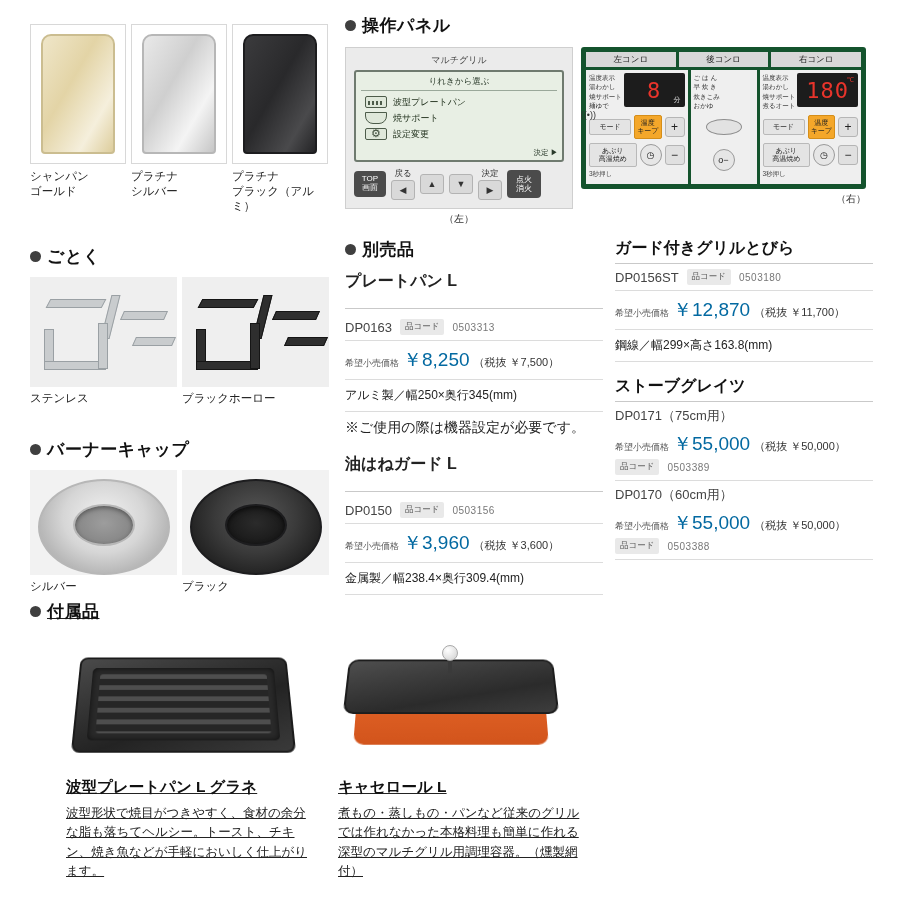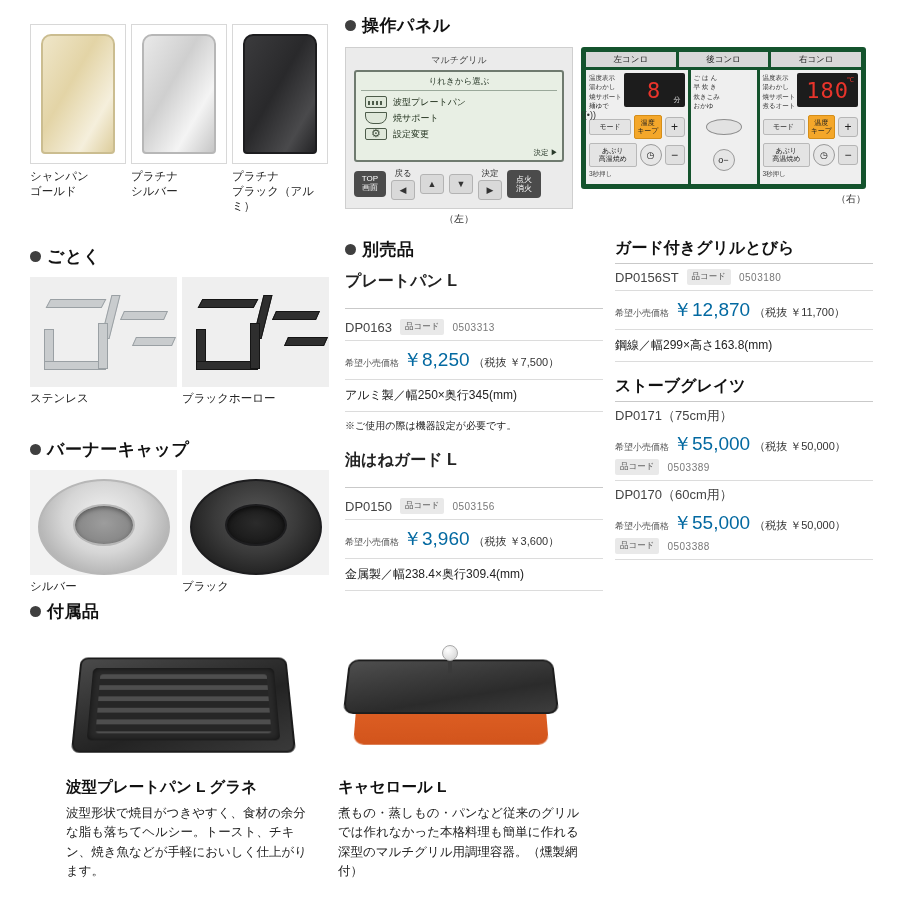--- a/index.html
+++ b/index.html
@@ -147,27 +147,27 @@
   .prod-title { font-size:16px; font-weight:bold; margin:10px 0 5px; border-bottom:1px solid #c9c9c9; padding-bottom:16px;}
   .prod-row { display:flex; align-items:center; gap:8px; padding:5px 0 5px; border-bottom:1px solid #dcdcdc; }
   .code { font-size:13px; color:#444; }
   .chip { background:#e9e9e9; color:#555; font-size:8.5px; padding:2px 5px; border-radius:2px; }
   .codenum { font-size:10px; color:#777; letter-spacing:0.5px; }
   .price-row { padding:6px 0; border-bottom:1px solid #dcdcdc; display:flex; align-items:baseline; gap:4px; flex-wrap:wrap;}
   .price-lbl { font-size:9px; color:#555; }
   .price-main { font-size:19px; font-weight:normal; color:#0369a1; }
   .price-sub { font-size:11px; color:#333; }
   .spec-row { padding:7px 0; border-bottom:1px solid #dcdcdc; font-size:12px; color:#222; }
-  .note-row { padding:7px 0; font-size:10px; color:#222; }
+  .note-row { padding:7px 0; font-size:14px; color:#222; }
 
   
   #rightcol { position:absolute; left:615px; top:238px; width:258px; }
 
   
-  #accessories { position:absolute; left:30px; top:600px; width:845px; }
+  #accessories { position:absolute; left:30px; top:600px; width:845px;text-decoration:underline; }
   .acc-row { display:flex; gap:22px; margin-top:12px;margin-left:36px; }
   .acc-col { width:250px; }
   .acc-img { width:250px; height:130px; position:relative; }
   .acc-name { font-size:15.5px; font-weight:bold; margin-top:12px; color:#111;}
   .acc-desc { font-size:12.5px; line-height:1.55; margin-top:6px; color:#222; }
 
   
   .pan {
     position:absolute; left:10px; top:18px; width:215px; height:100px;
     background:linear-gradient(160deg,#4a4a4a,#232323 60%,#3a3a3a);

